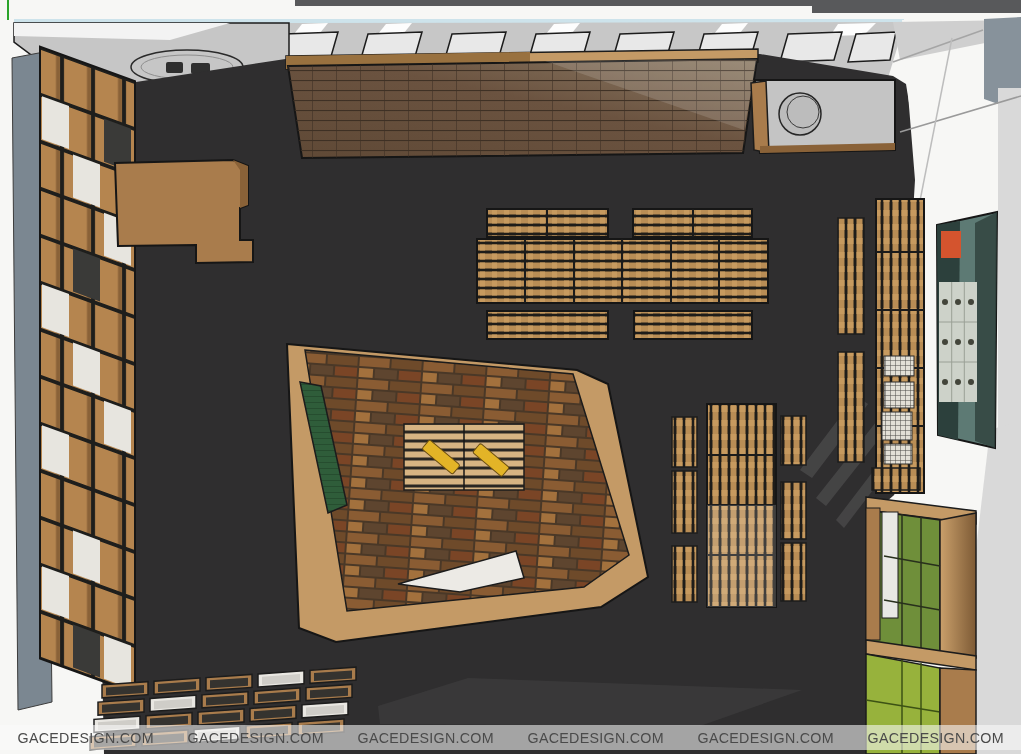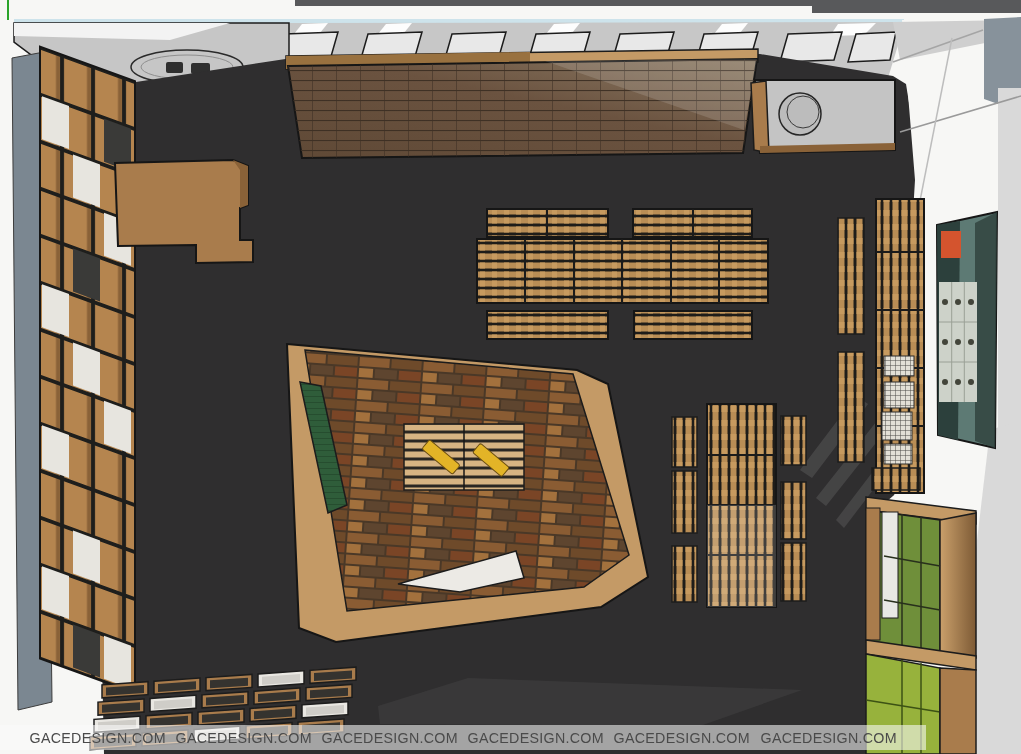--- a/index.html
+++ b/index.html
@@ -16,23 +16,23 @@
   .c-axis{fill:var(--axis-green)}
   .c-skyline{fill:var(--sky-blue-line)}
   .c-woodlight{fill:var(--wood-light)}
   .c-woodmid{fill:var(--wood-mid)}
   .c-greendark{fill:var(--green-panel-dark)}
   .c-greenlight{fill:var(--green-panel-light)}
   .c-orange{fill:var(--poster-orange)}
   .c-yellow{fill:var(--accent-yellow)}
   .ol{stroke:#1c1c1c;stroke-width:1.5}
   .ol2{stroke:#161616;stroke-width:2}
-  .watermark-band{position:absolute;left:0;top:725px;width:926px;height:25px;
+  .watermark-band{position:absolute;left:0;top:725px;width:1021px;height:25px;
     background:rgba(250,250,250,0.58);display:flex;justify-content:space-between;
-    align-items:center;padding:0 26px;box-sizing:border-box;z-index:5;}
+    align-items:center;padding:0 14px;box-sizing:border-box;z-index:5;}
   .watermark-band span{font-size:15px;color:var(--watermark-text,#4a4a4a);
     letter-spacing:.3px;white-space:nowrap;transform:scaleX(.95);}
 </style>
 </head>
 <body>
 
 <div class="stage">
 <svg width="1021" height="754" viewBox="0 0 1021 754">
   <defs>
     <pattern id="slatH" width="12" height="9" patternUnits="userSpaceOnUse">

